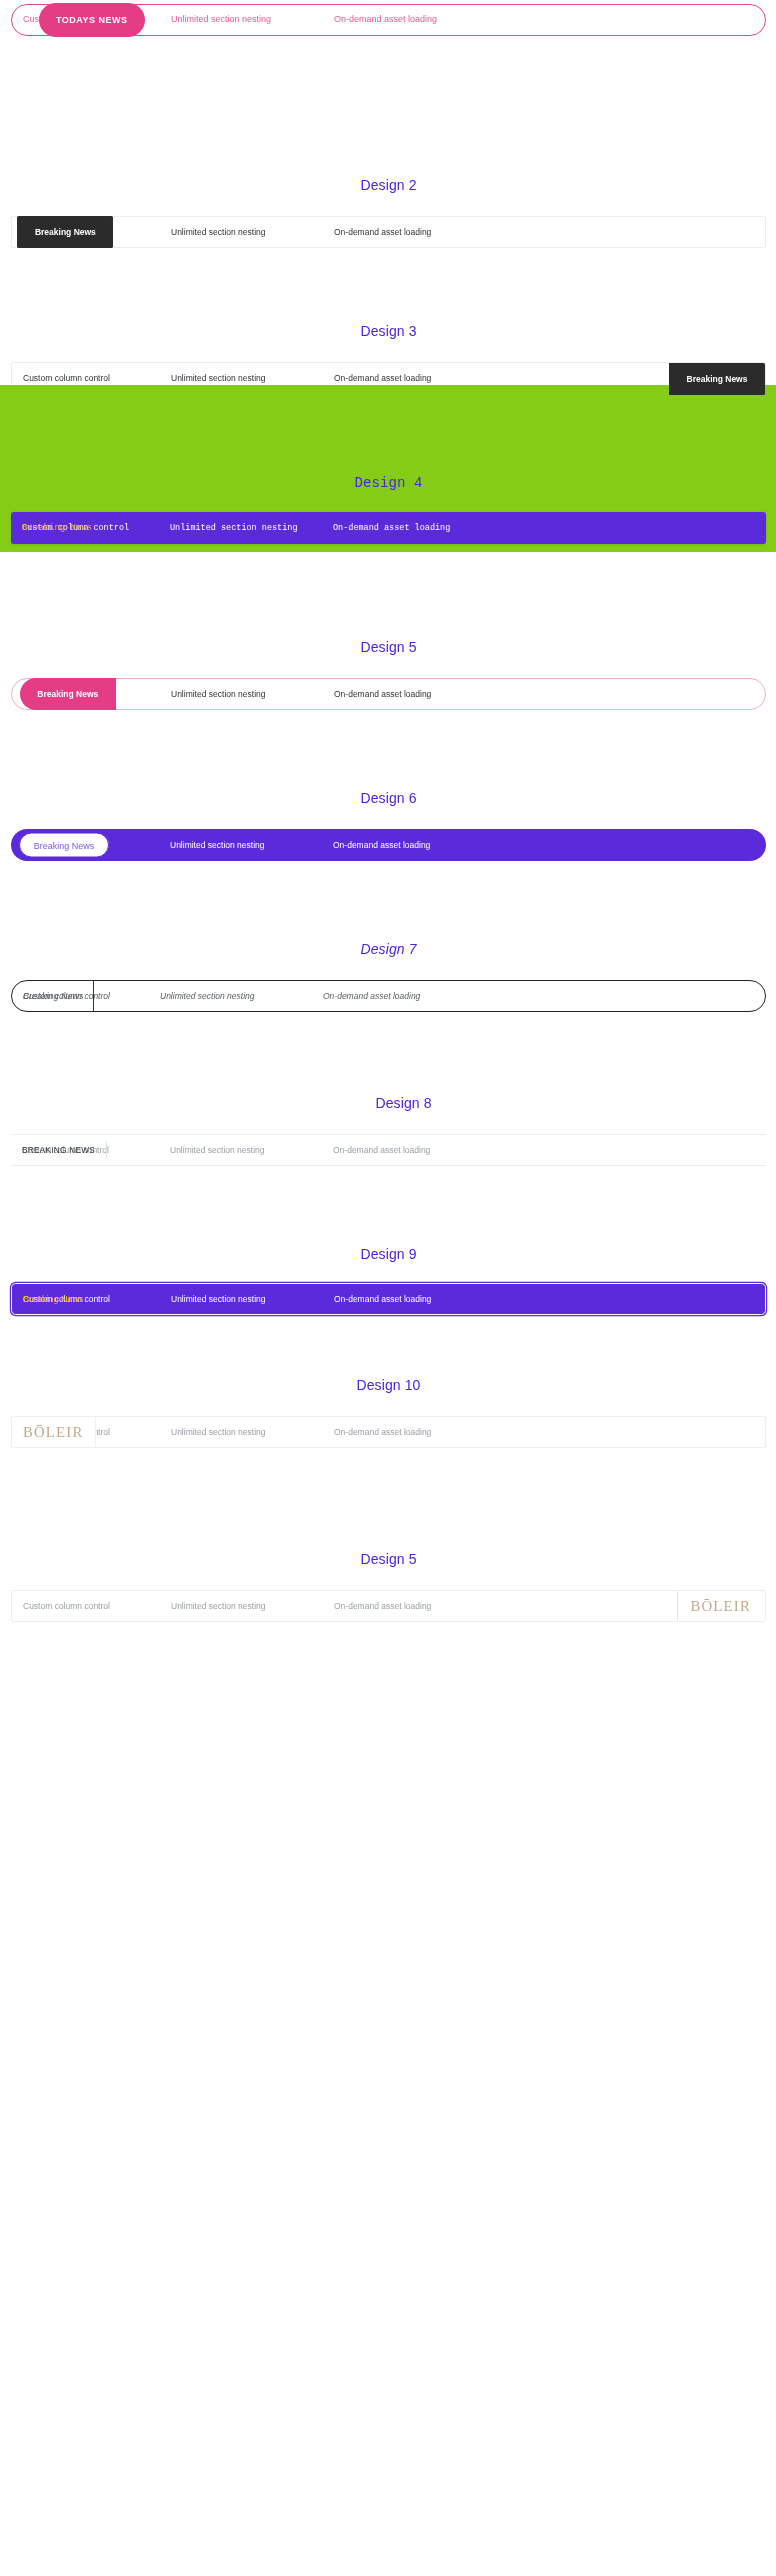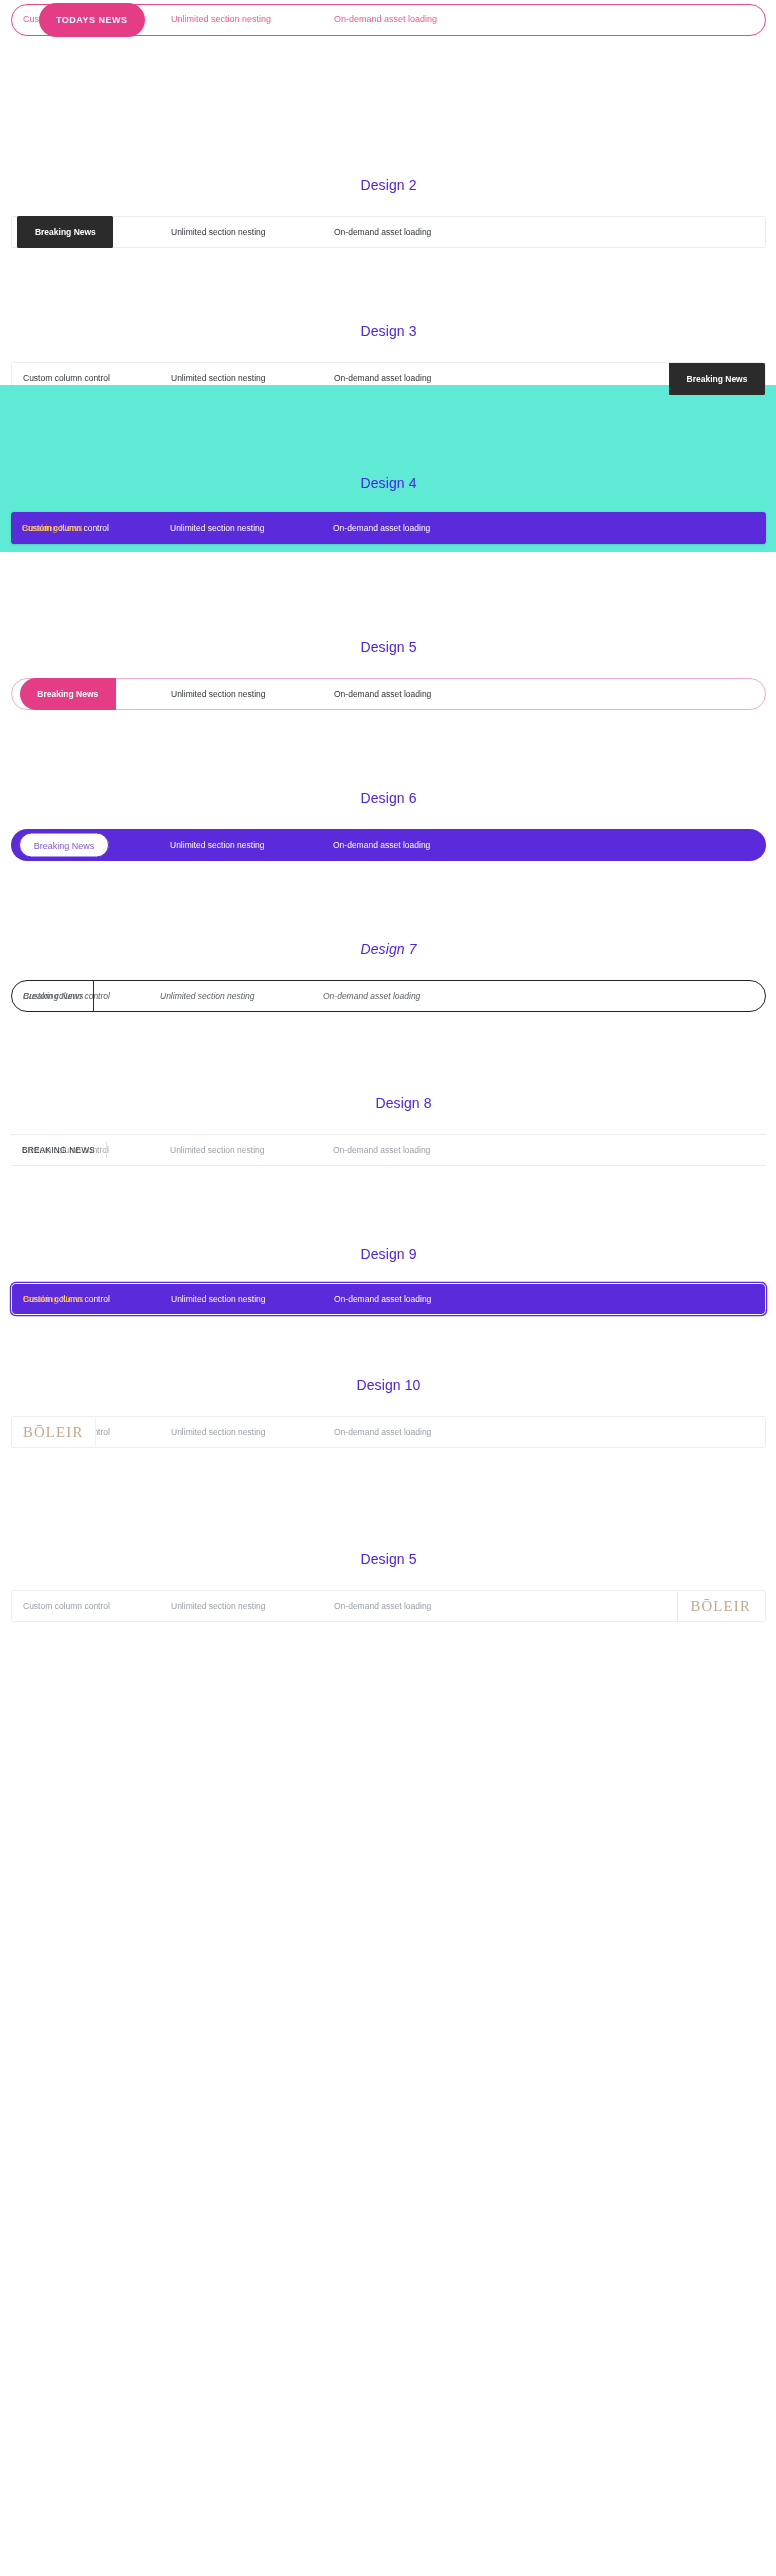--- a/index.html
+++ b/index.html
@@ -120,21 +120,21 @@
     color:#fff;
     font-size:8.5px;
     font-weight:600;
     height:32px;
     padding:0 12.4px;
     border-radius:0 1.6px 1.6px 0;
     min-width:96px;
   }
 
   
-  .d4-band { background:#5eead4; width:777px; padding:0; }
+  .d4-band { background:#84cc16; width:777px; padding:0;font-family:Liberation Mono, monospace; }
   .d4 .nav {
     background:#5b2bdb;
     border-radius:3.1px;
     height:32px;
     box-shadow:0 0.8px 2.3px rgba(0,0,0,.12);
   }
   .d4 .nav-item { color:#ffffff; }
   .d4 .badge {
     left:11px;
     color:#f5a623;

